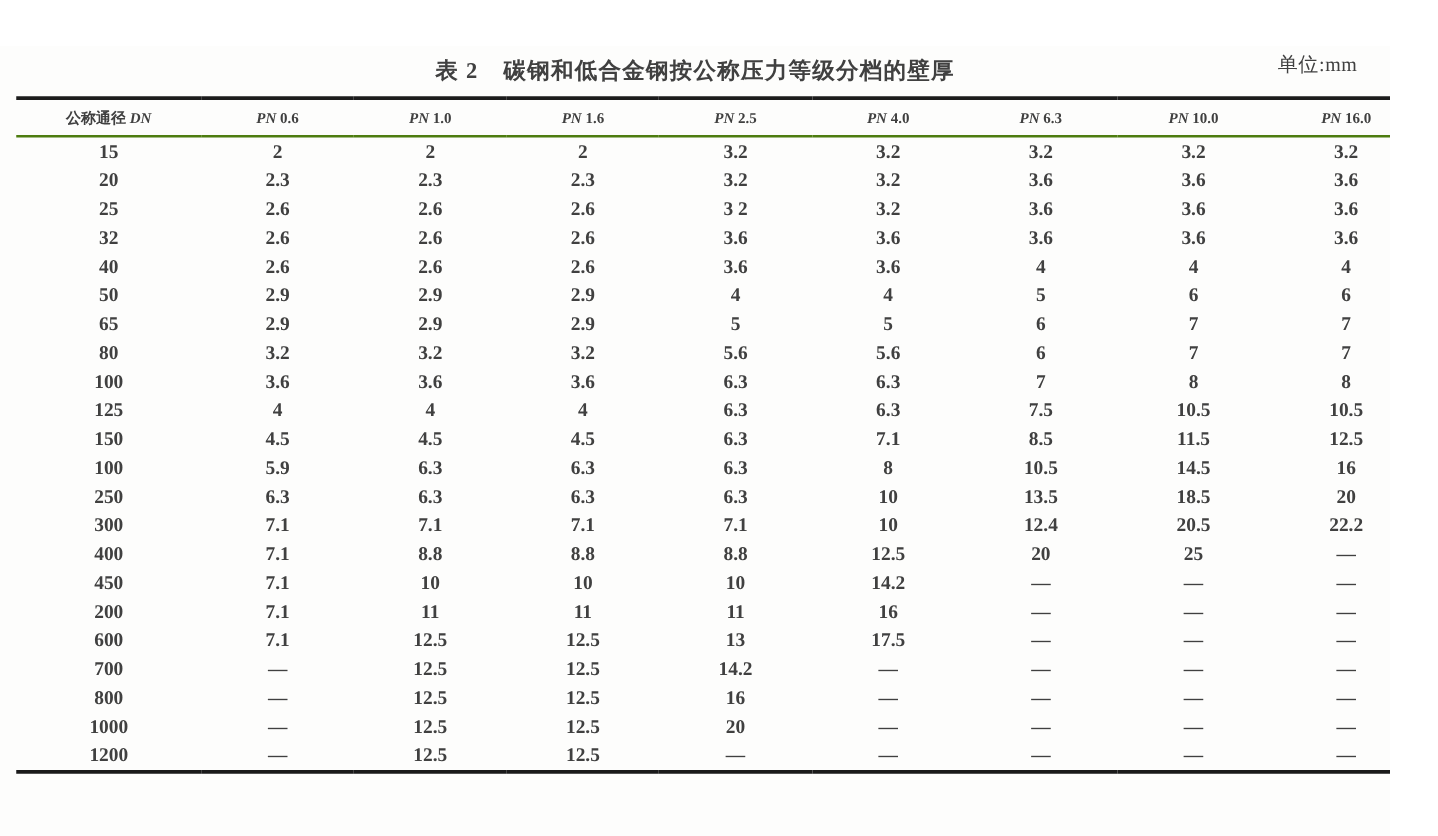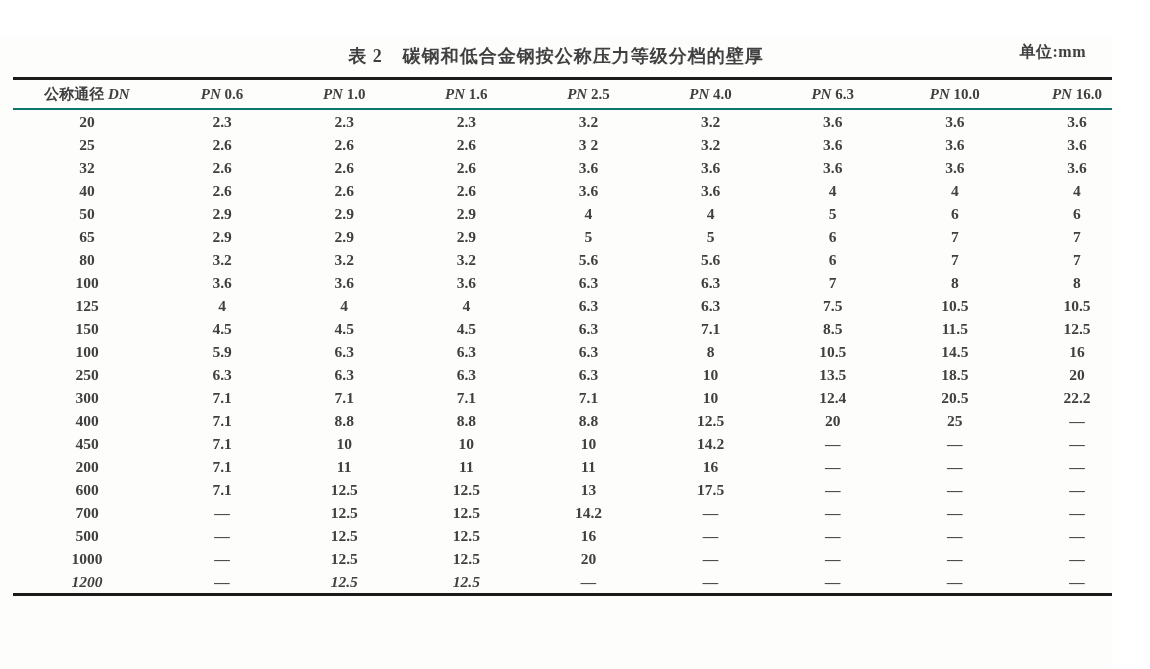--- a/index.html
+++ b/index.html
@@ -23,54 +23,54 @@
     font-weight: bold;
     letter-spacing: 1px;
     white-space: nowrap;
   }
   .title-label { margin-right: 20px; }
   .unit {
     position: absolute;
     top: 5px;
     right: 26px;
     font-size: 16px;
-    font-weight: bold;
+    font-weight: normal;
     letter-spacing: 0.5px;
   }
   table.sheet {
     position: absolute;
     top: 40px;
     left: 13px;
     width: 1125px;
     border-collapse: collapse;
     table-layout: fixed;
   }
   table.sheet thead th {
     border-top: 3px solid #1c1c1c;
-    border-bottom: 2px solid #0f766e;
+    border-bottom: 2px solid #4d7c0f;
     height: 28px;
-    font-size: 15px;
+    font-size: 12px;
     font-weight: bold;
     text-align: center;
     padding: 0;
     white-space: nowrap;
   }
   table.sheet thead th i { font-family: "Liberation Serif", serif; font-style: italic; }
   table.sheet thead th:first-child { width: 148px; }
   table.sheet tbody td {
     height: 23px;
     text-align: center;
     vertical-align: middle;
     font-size: 15.5px;
     font-weight: bold;
     padding: 0;
     line-height: 1;
     white-space: nowrap;
   }
-  table.sheet tbody tr:last-child td { border-bottom: 3.5px solid #1a1a1a; font-style: italic; }
+  table.sheet tbody tr:last-child td { border-bottom: 3.5px solid #1a1a1a; }
   .note {
     position: absolute;
     left: 46px;
     top: 668px;
     font-size: 16px;
     font-weight: bold;
     letter-spacing: 0.5px;
   }
 </style>
 </head>
@@ -93,20 +93,31 @@
           <th><i>PN</i> 1.6</th>
           <th><i>PN</i> 2.5</th>
           <th><i>PN</i> 4.0</th>
           <th><i>PN</i> 6.3</th>
           <th><i>PN</i> 10.0</th>
           <th><i>PN</i> 16.0</th>
         </tr>
       </thead>
       <tbody>
         <tr>
+          <td>15</td>
+          <td>2</td>
+          <td>2</td>
+          <td>2</td>
+          <td>3.2</td>
+          <td>3.2</td>
+          <td>3.2</td>
+          <td>3.2</td>
+          <td>3.2</td>
+        </tr>
+        <tr>
           <td>20</td>
           <td>2.3</td>
           <td>2.3</td>
           <td>2.3</td>
           <td>3.2</td>
           <td>3.2</td>
           <td>3.6</td>
           <td>3.6</td>
           <td>3.6</td>
         </tr>
@@ -291,21 +302,21 @@
           <td>—</td>
           <td>12.5</td>
           <td>12.5</td>
           <td>14.2</td>
           <td>—</td>
           <td>—</td>
           <td>—</td>
           <td>—</td>
         </tr>
         <tr>
-          <td>500</td>
+          <td>800</td>
           <td>—</td>
           <td>12.5</td>
           <td>12.5</td>
           <td>16</td>
           <td>—</td>
           <td>—</td>
           <td>—</td>
           <td>—</td>
         </tr>
         <tr>

